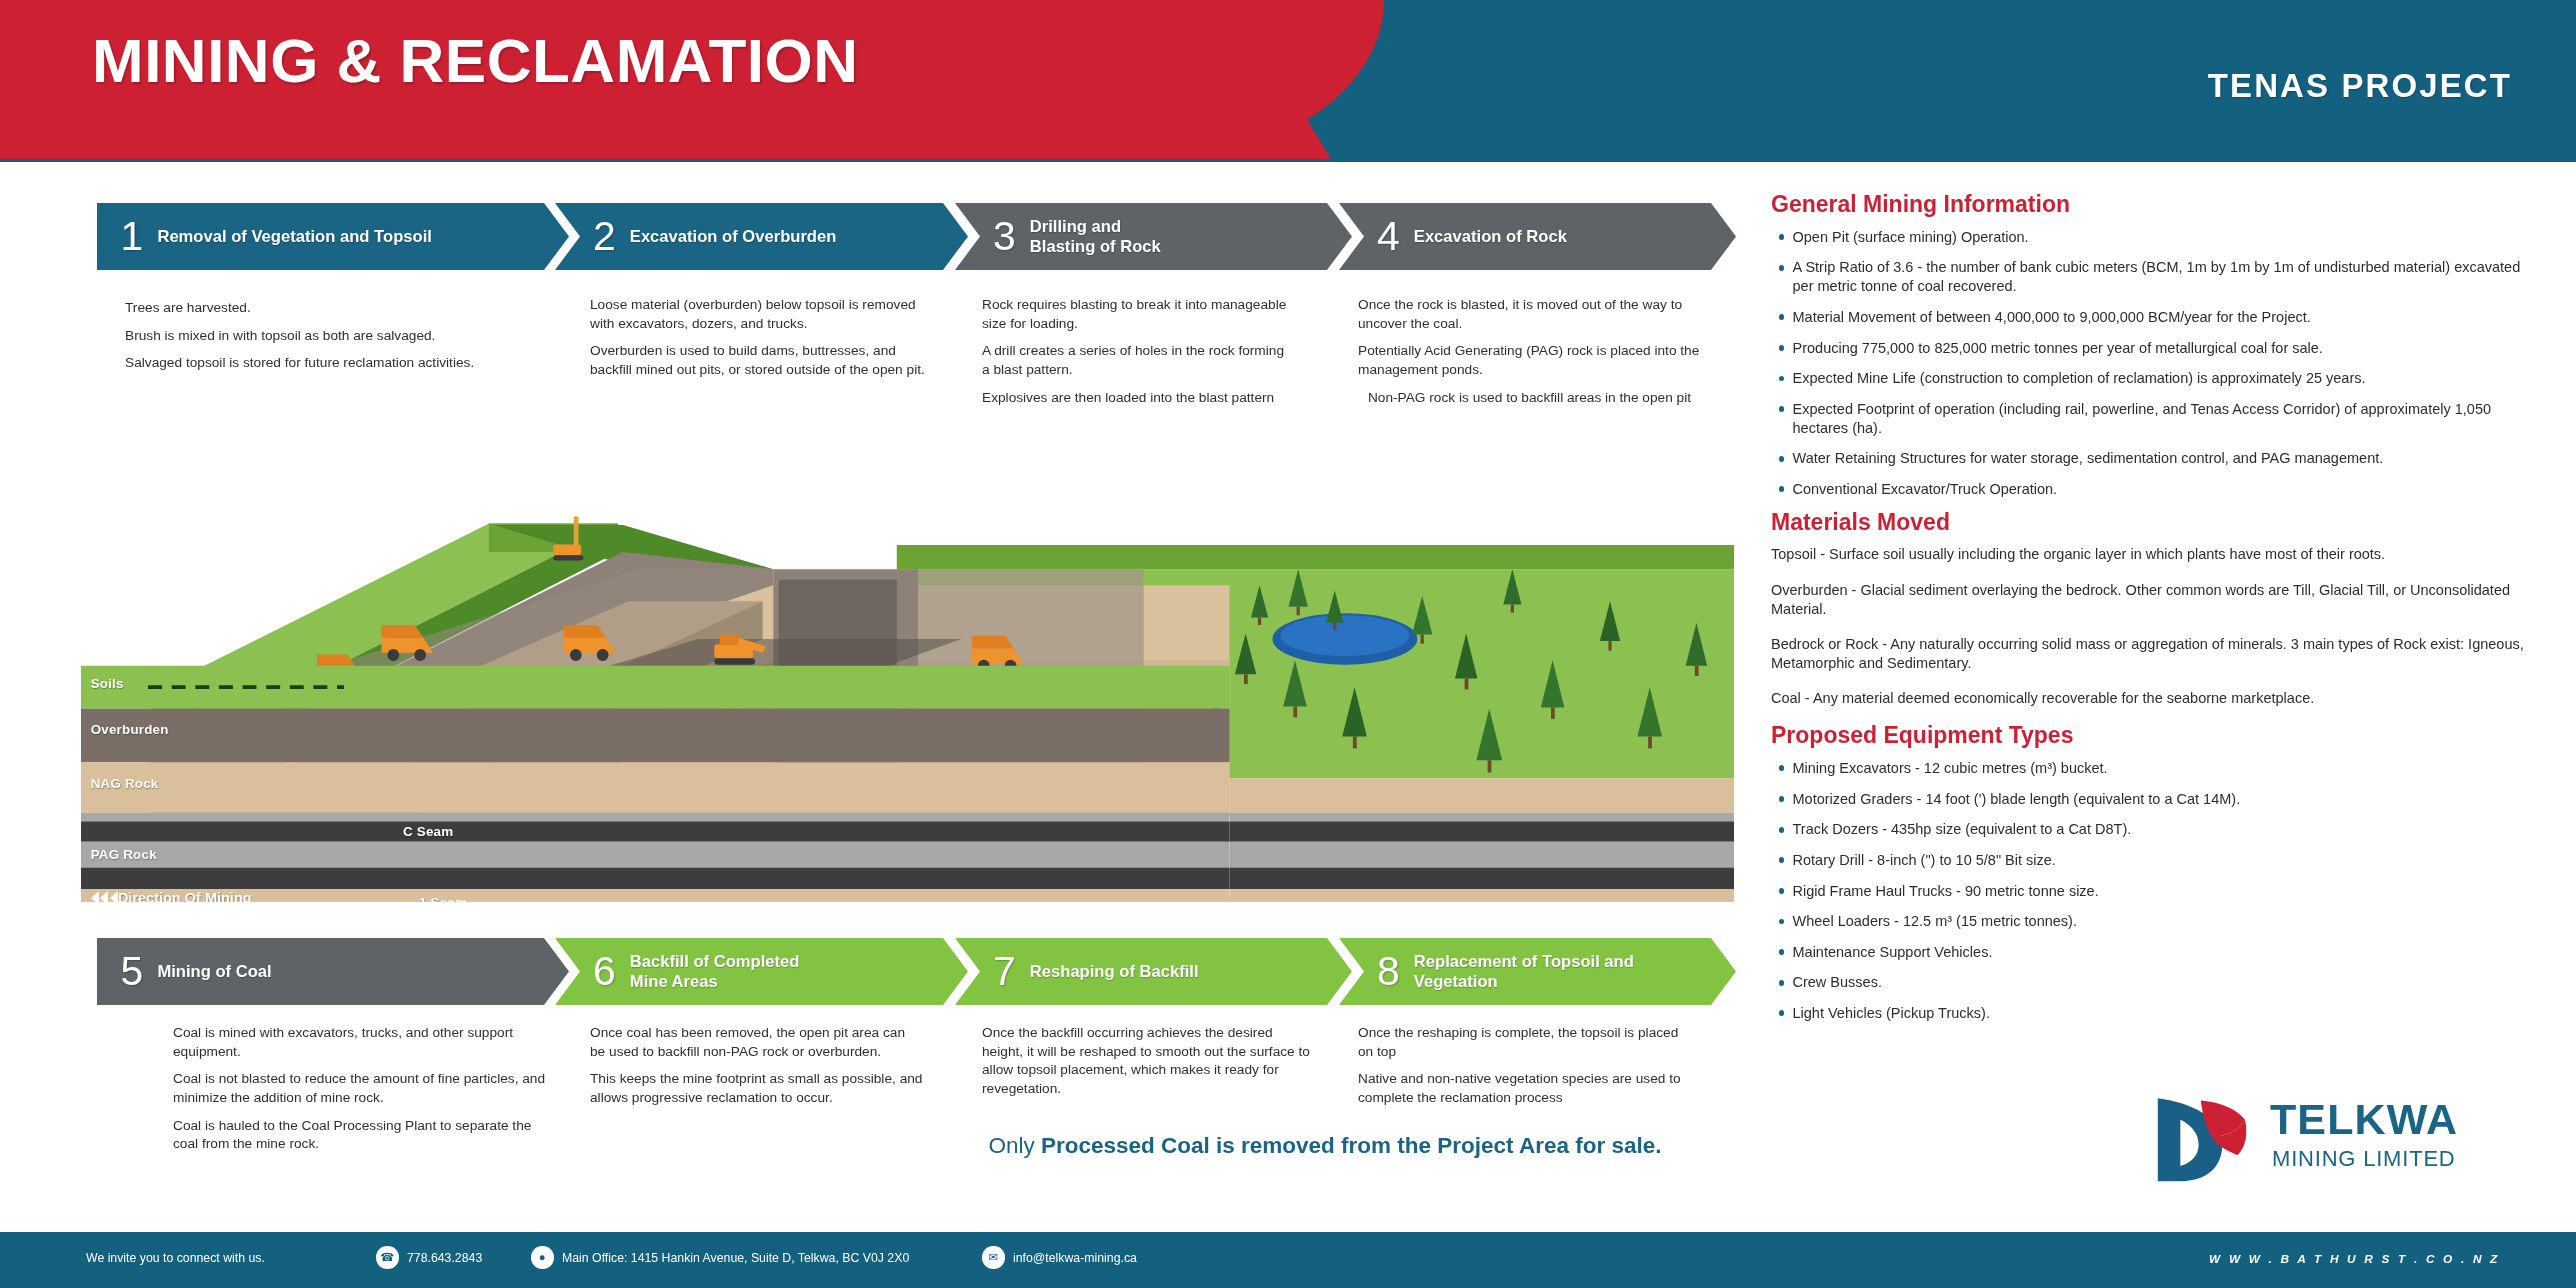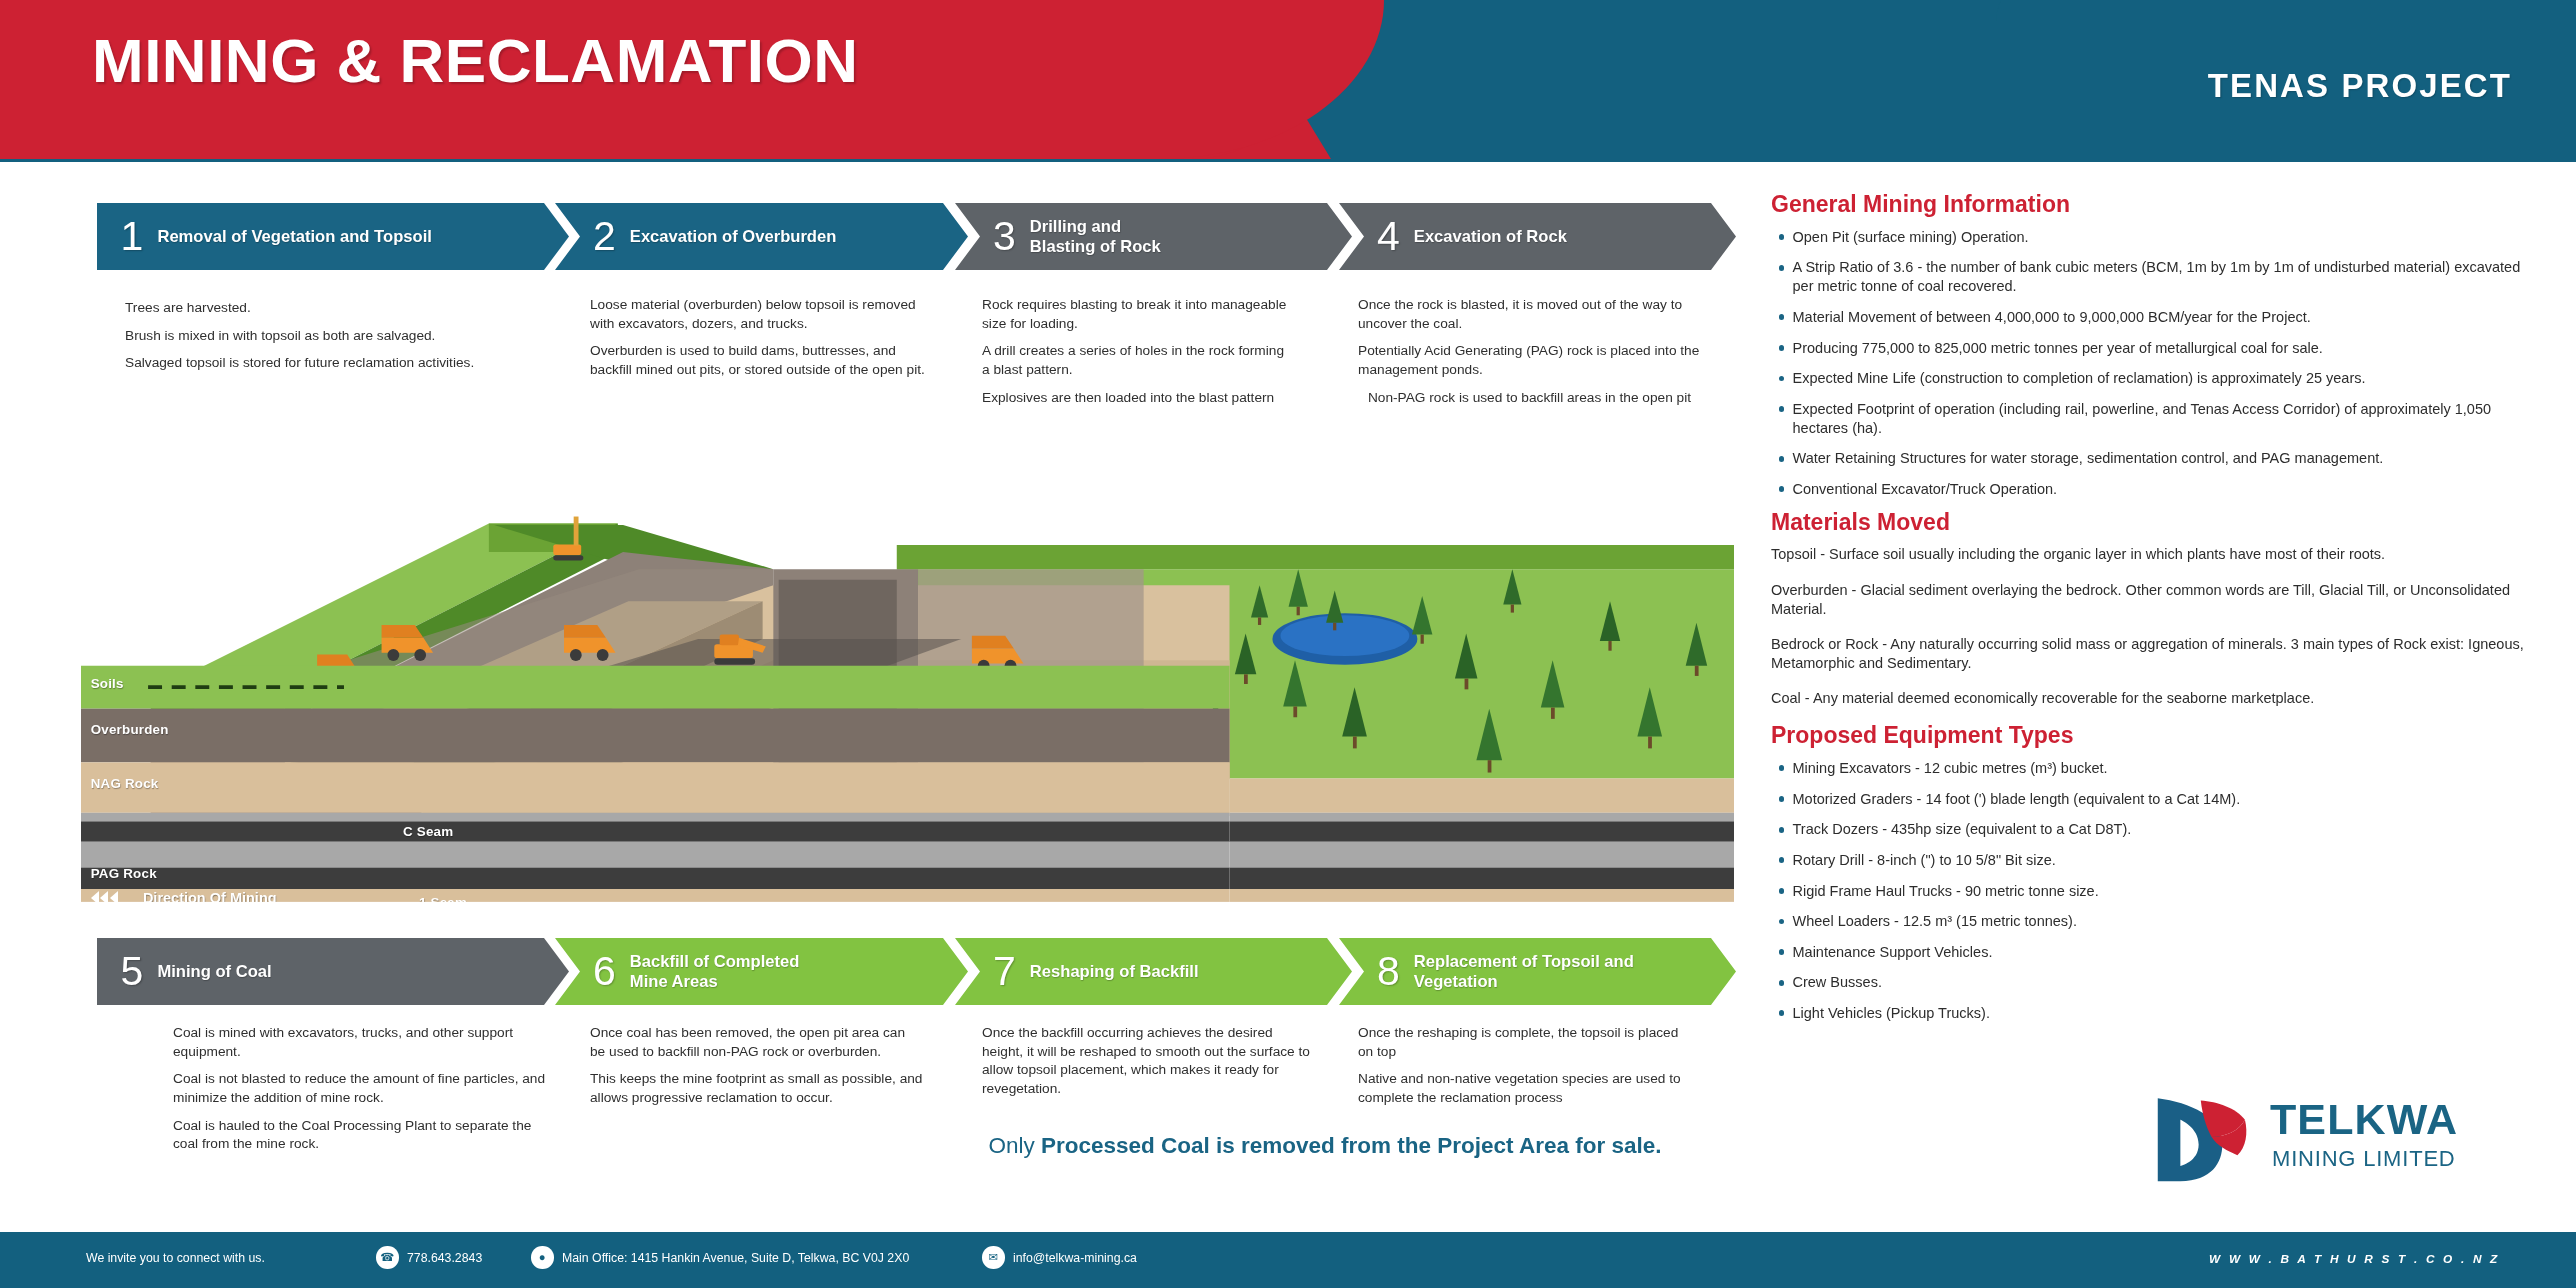--- a/index.html
+++ b/index.html
@@ -83,21 +83,21 @@
 
   
   .diagram { position:absolute; left:81px; top:408px; width:1653px; height:494px; overflow:hidden; }
 
   .strata-label {
     position:absolute; color:#ffffff; font-size:13.4px; font-weight:700;
     letter-spacing:0.2px; text-shadow:0.5px 0.5px 1.1px rgba(0,0,0,.35);
     white-space:nowrap;
   }
   .dirmine { position:absolute; color:#fff; font-size:14.5px; font-weight:700;
-             display:flex; align-items:center; gap:25px; text-shadow:0.5px 0.5px 1.1px rgba(0,0,0,.4);}
+             display:flex; align-items:center; gap:0; text-shadow:0.5px 0.5px 1.1px rgba(0,0,0,.4);}
   .arrowset { display:flex; gap:1.6px; }
   .tri-left { width:0;height:0;border-top:7px solid transparent;border-bottom:7px solid transparent;border-right:8.6px solid #fff; }
 
   
   .tagline {
     position:absolute; left:928px; top:1132px; width:794px;
     font-size:22.5px; line-height:1.2; color:#1a6484;
     text-align:center;
   }
   .tagline b { font-weight:700; }
@@ -363,21 +363,21 @@
       <rect x="2140" y="856" width="940" height="40" fill="#3d3d3d"></rect>
       <rect x="2140" y="896" width="940" height="24" fill="#d9bf9b"></rect>
 
       <line x1="125" y1="520" x2="490" y2="520" stroke="#1f3d12" stroke-width="7" stroke-dasharray="26 18"></line>
     </svg>
 
     
     <div class="strata-label" style="left:9.7px; top:268px;">Soils</div>
     <div class="strata-label" style="left:9.7px; top:314px;">Overburden</div>
     <div class="strata-label" style="left:9.7px; top:368px;">NAG Rock</div>
-    <div class="strata-label" style="left:9.7px; top:458px;text-align:center;">PAG Rock</div>
+    <div class="strata-label" style="left:9.7px; top:439px;text-align:center;">PAG Rock</div>
     <div class="strata-label" style="left:322px; top:416px;">C Seam</div>
     <div class="strata-label" style="left:338px; top:462px;margin-top:25px;">1 Seam</div>
 
     <div class="dirmine" style="left:9.7px; top:482px;">
       <span class="arrowset">
         <span class="tri-left"></span>
           <span class="tri-left"></span>
           <span class="tri-left"></span>
       </span>
       <span>Direction Of Mining</span>

